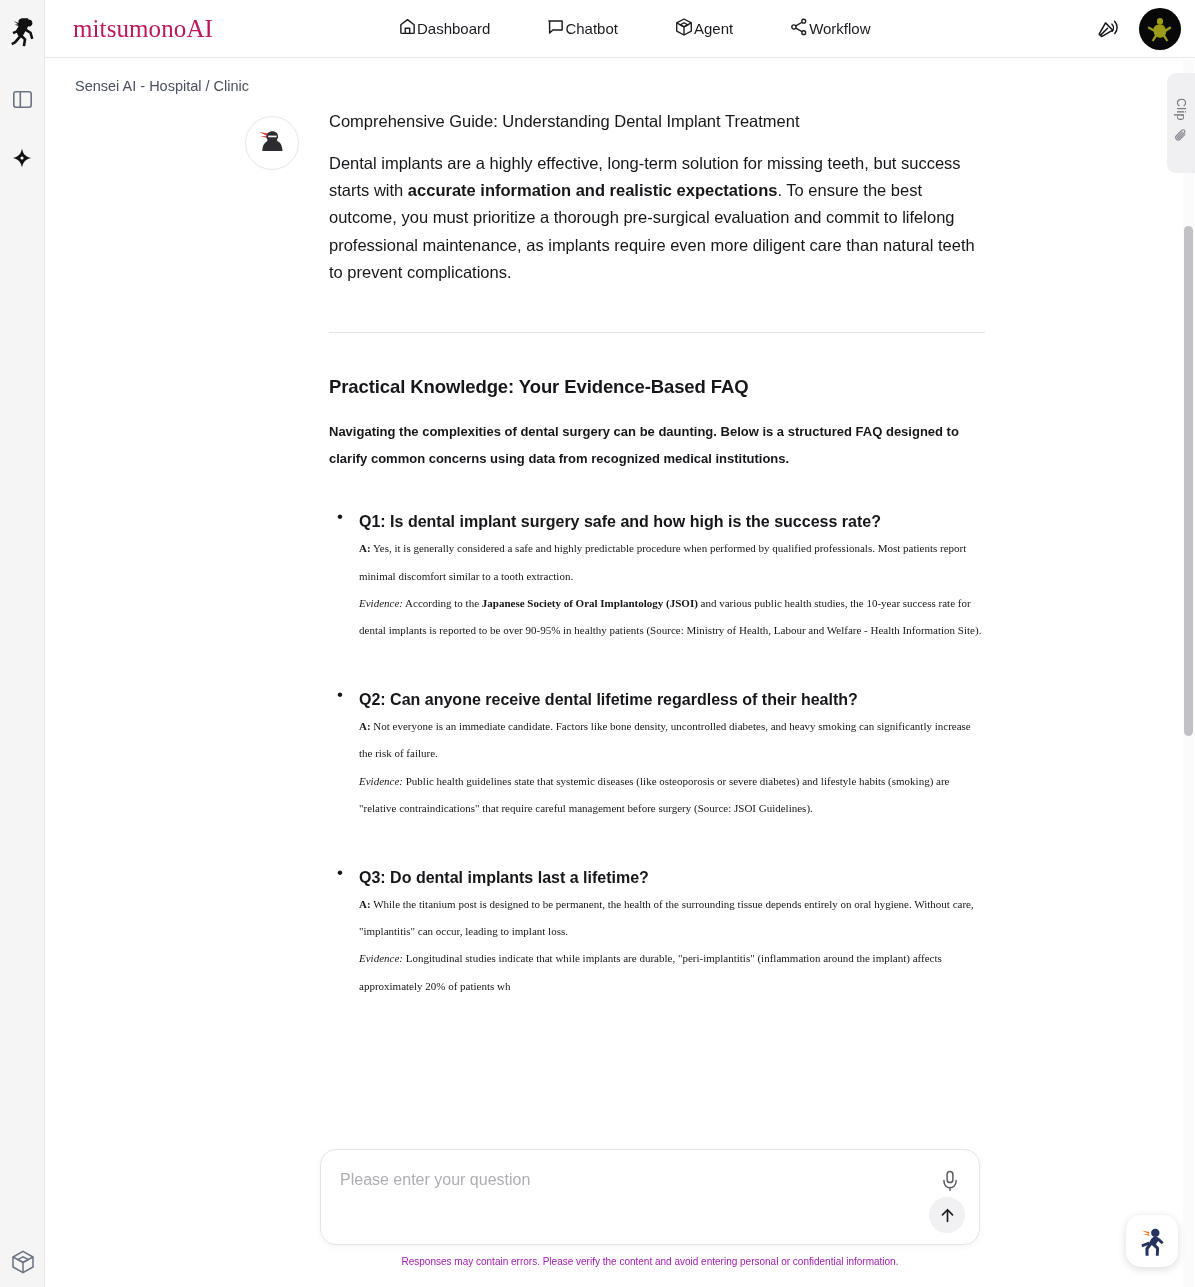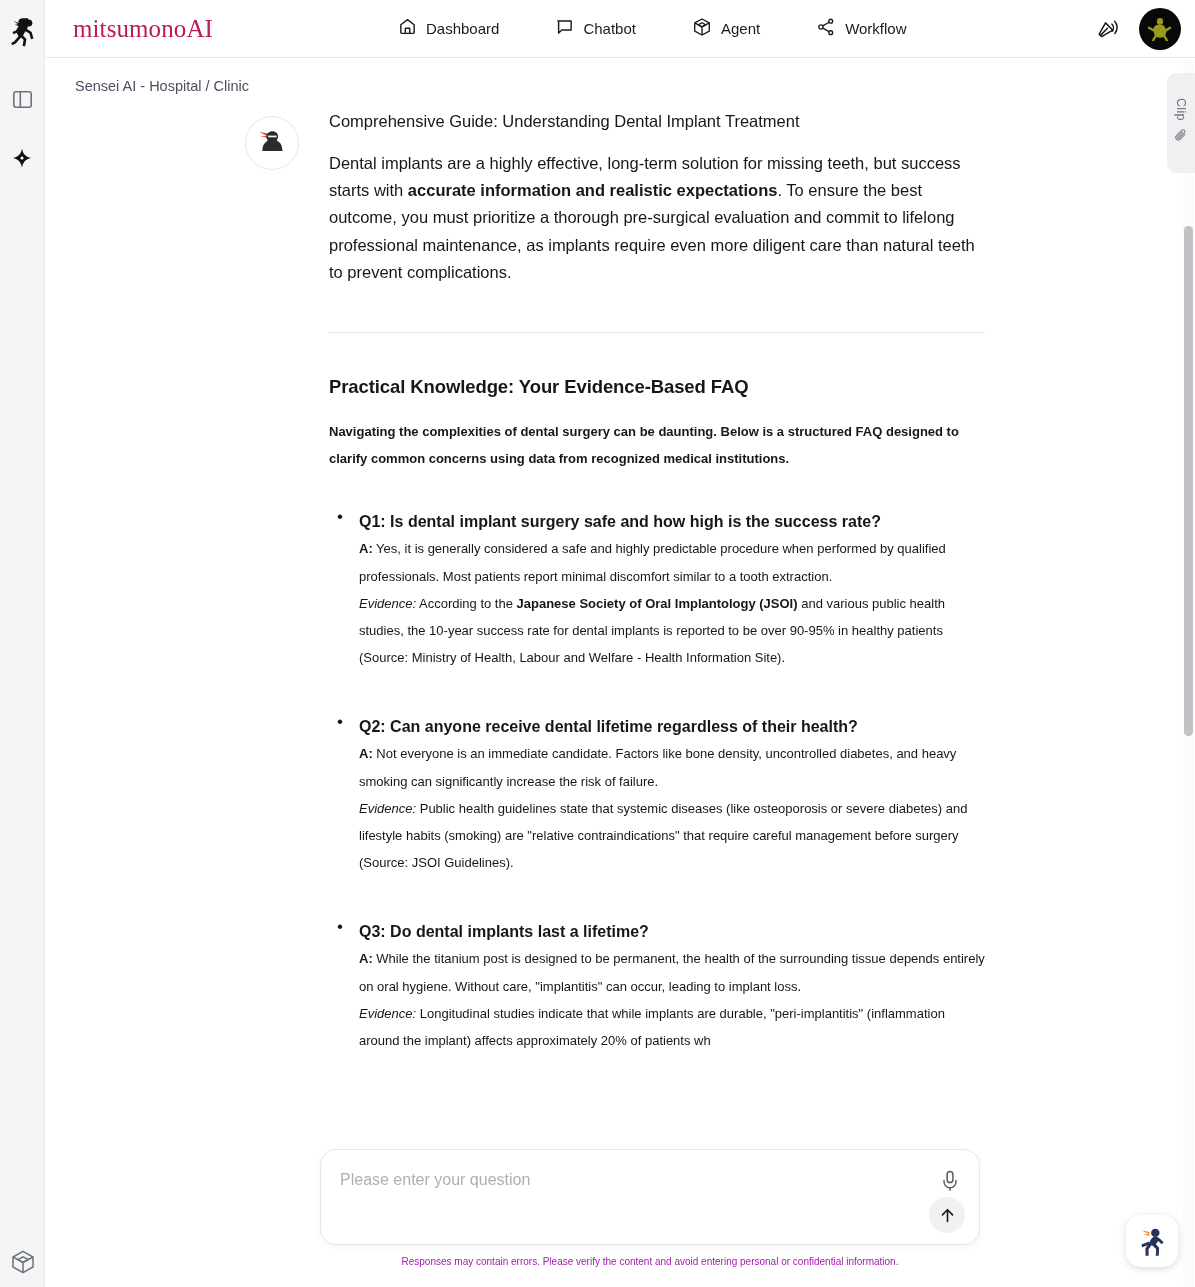--- a/index.html
+++ b/index.html
@@ -33,21 +33,21 @@
     border-bottom: 1px solid #e9e9eb;
     display: flex; align-items: center;
     z-index: 5;
   }
   .brand {
     margin-left: 28px;
     font-family: "Liberation Serif", serif;
     font-size: 25px; letter-spacing: .1px; color: #be185d; white-space: nowrap;
   }
   .nav { display: flex; align-items: center; gap: 56px; margin-left: 185px; }
-  .nav-item { display: flex; align-items: center; gap: 9px; cursor: pointer; }
+  .nav-item { display: flex; align-items: center; cursor: pointer; }
   .nav-label { font-size: 15px; color: #1b1b20; white-space: nowrap; }
   .hdr-right { position: absolute; right: 14px; top: 0; height: 58px; display: flex; align-items: center; gap: 18px; }
   .avatar { width: 42px; height: 42px; border-radius: 50%; background: #07070a; display: flex; align-items: center; justify-content: center; overflow: hidden; cursor: pointer; }
 
   
   .breadcrumb {
     position: absolute; left: 75px; top: 78px;
     font-size: 14.5px; color: #4a5060; white-space: nowrap; z-index: 3;
   }
 
@@ -72,21 +72,21 @@
   h3.sec { font-size: 18.5px; font-weight: bold; line-height: 28px; margin-bottom: 17px; letter-spacing: -.1px; }
   .intro { font-size: 13px; line-height: 27.2px; margin-bottom: 36px; font-weight: bold; }
 
   ul.faq { list-style: none; }
   ul.faq > li { position: relative; padding-left: 30px; margin-bottom: 42px; }
   ul.faq > li::before {
     content: "\2022"; position: absolute; left: 8px; top: -1px;
     font-size: 17px; color: #17171b;
   }
   .q { font-size: 16px; font-weight: bold; line-height: 27px; }
-  .a, .ev { font-size: 13px; line-height: 27.2px; }
+  .a, .ev { font-size: 11px; line-height: 27.2px; font-family: Liberation Serif, serif; }
   .a b, .q b { font-weight: bold; }
   .ev-lbl { font-style: italic; }
   b.strong { font-weight: bold; }
 
   
   .composer-zone {
     position: absolute; left: 45px; bottom: 0; width: 1150px; height: 148px;
     background: #ffffff; z-index: 4;
   }
   .composer {

